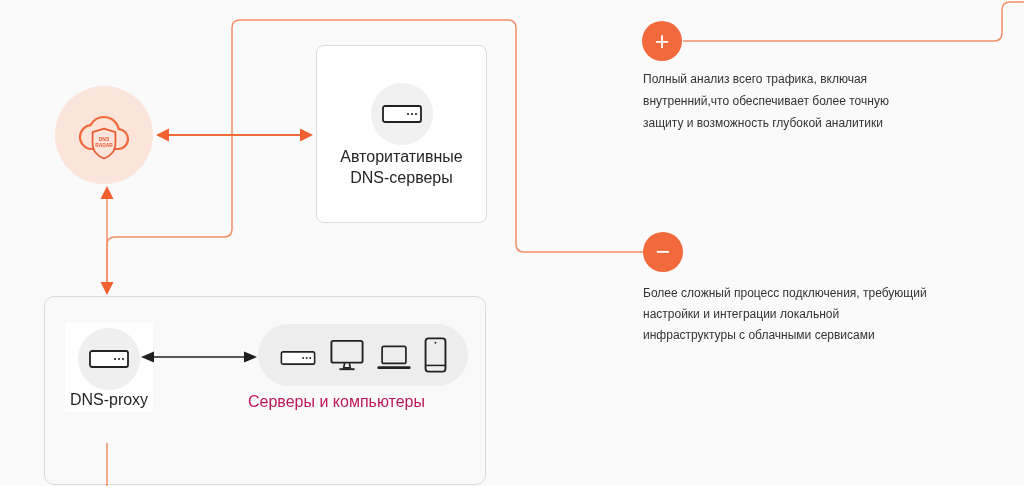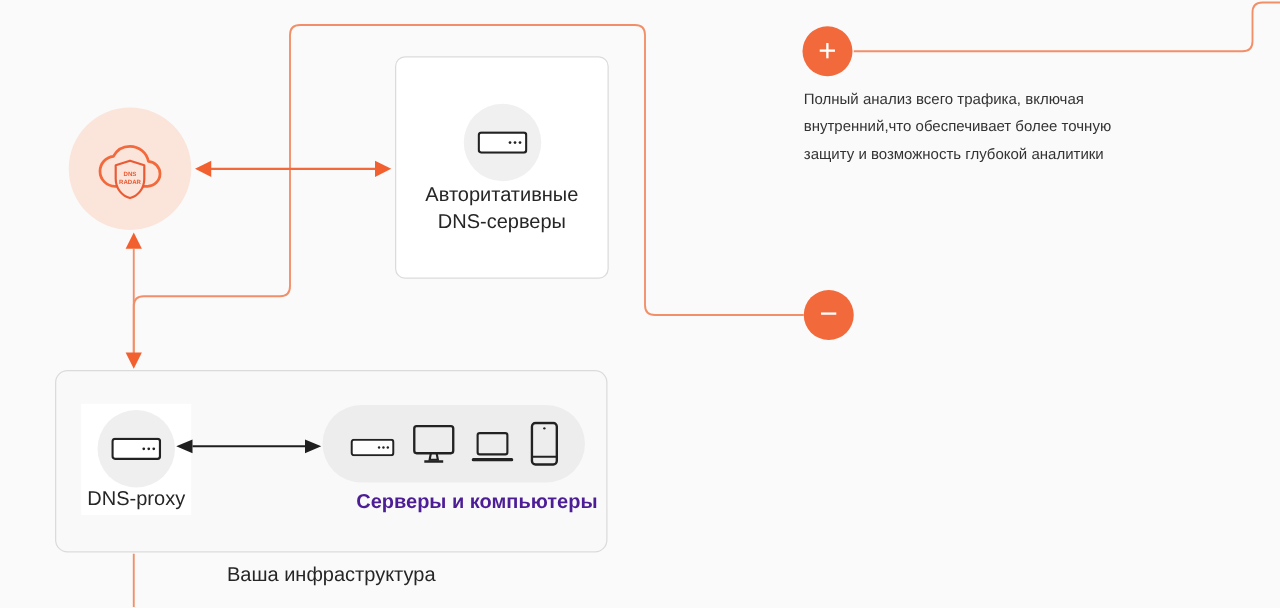--- a/index.html
+++ b/index.html
@@ -18,34 +18,34 @@
   .auth-box{left:316px;top:45px;width:171px;height:178px;background:#FFFFFF;border-radius:8px;}
   .icon-circle{
     position:absolute;width:62px;height:62px;border-radius:50%;background:#F0F0F0;
     display:flex;align-items:center;justify-content:center;
   }
   .auth-circle{left:50%;top:37px;transform:translateX(-50%);}
   .box-label{
     position:absolute;left:0;top:100px;width:100%;text-align:center;
     font-size:16px;line-height:21px;white-space:pre-line;color:#262626;
   }
-  .infra-box{left:44px;top:296px;width:442px;height:146px;background:#F9F9F9;border-radius:10px;}
+  .infra-box{left:44px;top:296px;width:442px;height:189px;background:#F9F9F9;border-radius:10px;}
   .white-square{position:absolute;left:20px;top:26px;width:88px;height:89px;background:#FFFFFF;}
   .proxy-circle{left:33px;top:31px;background:#EFEFEF;}
   .proxy-label{
     position:absolute;left:0;top:94px;width:128px;text-align:center;
     font-size:16px;color:#262626;
   }
   .pill{
     position:absolute;left:213px;top:27px;width:210px;height:62px;border-radius:31px;
     background:#EDEDED;display:flex;align-items:center;justify-content:center;gap:13px;
   }
   .devices-label{
-    position:absolute;left:203px;top:96px;width:230px;text-align:right;
-    font-size:16px;color:#4c1d95;font-weight:bold;
+    position:absolute;left:203px;top:96px;width:230px;text-align:left;
+    font-size:16px;color:#be185d;
   }
   .caption{
     position:absolute;left:44px;top:452px;width:442px;text-align:center;
     font-size:16px;color:#262626;z-index:1;
   }
   .badge{
     position:absolute;width:40px;height:40px;border-radius:50%;background:#F2693B;
     color:#FFFFFF;display:flex;align-items:center;justify-content:center;
     font-size:25px;line-height:1;z-index:3;
   }
@@ -138,26 +138,28 @@
       </svg>
       <svg width="23" height="36" viewBox="0 0 24 38">
         <rect x="1.5" y="1.5" width="21" height="35" rx="3" fill="none" stroke="#222222" stroke-width="2"></rect>
         <circle cx="12" cy="6" r="1" fill="#222222"></circle>
         <line x1="2" y1="30" x2="22" y2="30" stroke="#222222" stroke-width="1.6"></line>
       </svg>
     </div>
     <div class="devices-label">Серверы и компьютеры</div>
   </div>
 
-  <div class="caption">Ваша инфраструктура</div>
 
   <div class="badge badge-plus">
     <span>+</span>
   </div>
   <div class="anno-text anno-pro">Полный анализ всего трафика, включая
 внутренний,что обеспечивает более точную
 защиту и возможность глубокой аналитики</div>
 
   <div class="badge badge-minus">
     <span>−</span>
   </div>
+  <div class="anno-text anno-con">Более сложный процесс подключения, требующий
+настройки и интеграции локальной
+инфраструктуры с облачными сервисами</div>
 
 </div>
 
 </body></html>

